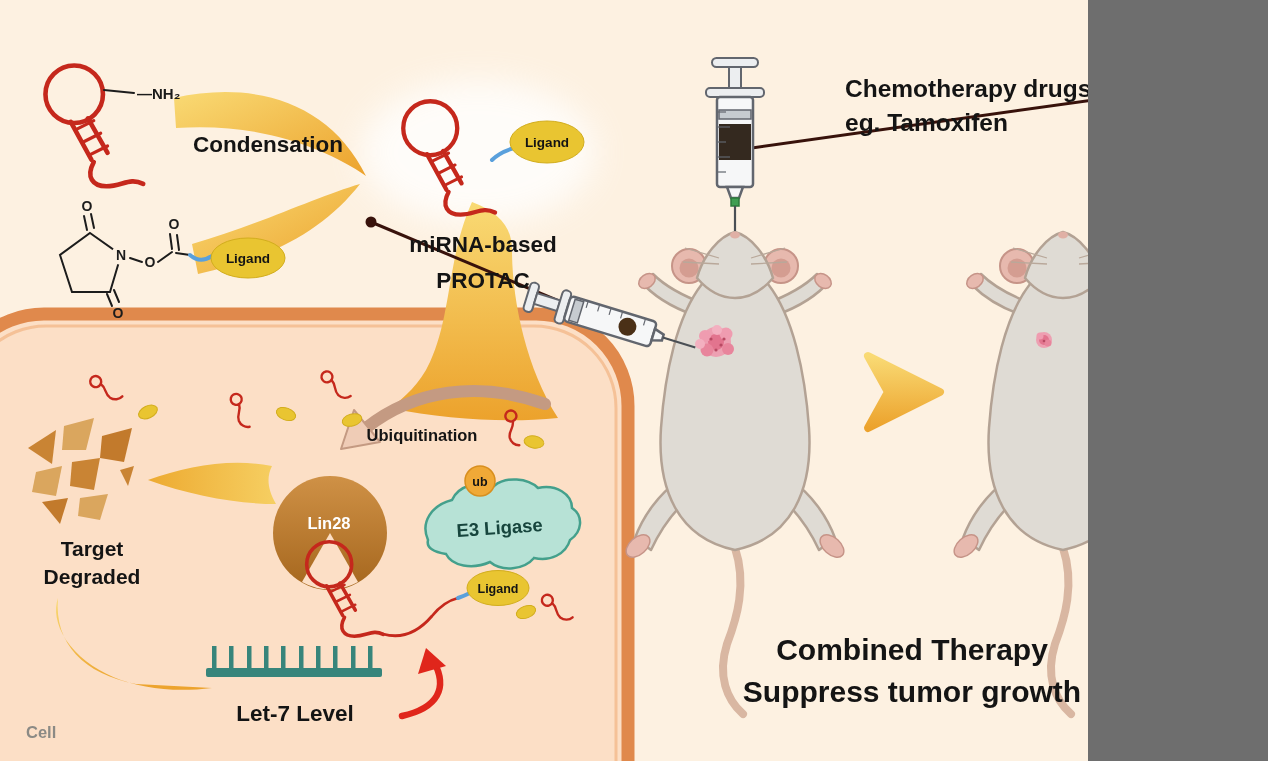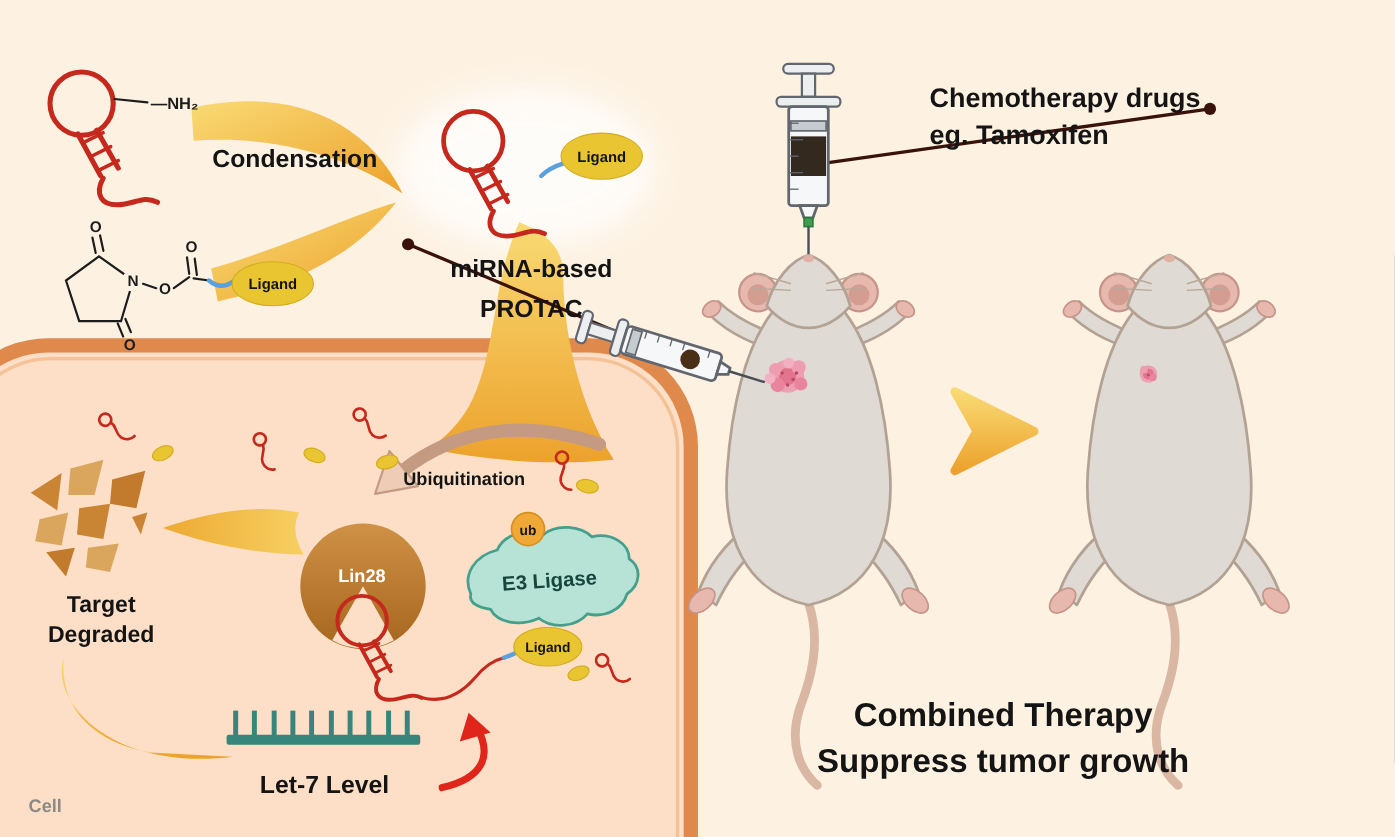--- a/index.html
+++ b/index.html
@@ -1,16 +1,16 @@
 <!DOCTYPE html>
 <html><head>
 <meta charset="utf-8">
 <style>
   html,body{margin:0;padding:0;background:#6e6e6e;}
-  #stage{position:relative;width:1268px;height:761px;background:#fdf1e1;overflow:hidden;
+  #stage{position:relative;width:1088px;height:761px;background:#fdf1e1;overflow:hidden;
          font-family:"Liberation Sans","DejaVu Sans",sans-serif;}
   #art{position:absolute;left:0;top:0;}
   text{font-family:"Liberation Sans","DejaVu Sans",sans-serif;}
   .lbl{font-weight:700;fill:#141414;}
   .white{fill:#ffffff;}
   .teal{fill:#17453d;}
   .gray{fill:#8b8a85;}
   .atom{font-size:14px;font-weight:600;fill:#1b1b1b;}
   .s12{font-size:12.5px}.s13{font-size:13.5px}.s15{font-size:15px}
   .s17{font-size:16.5px}.s18{font-size:18.5px}.s20{font-size:21px}

